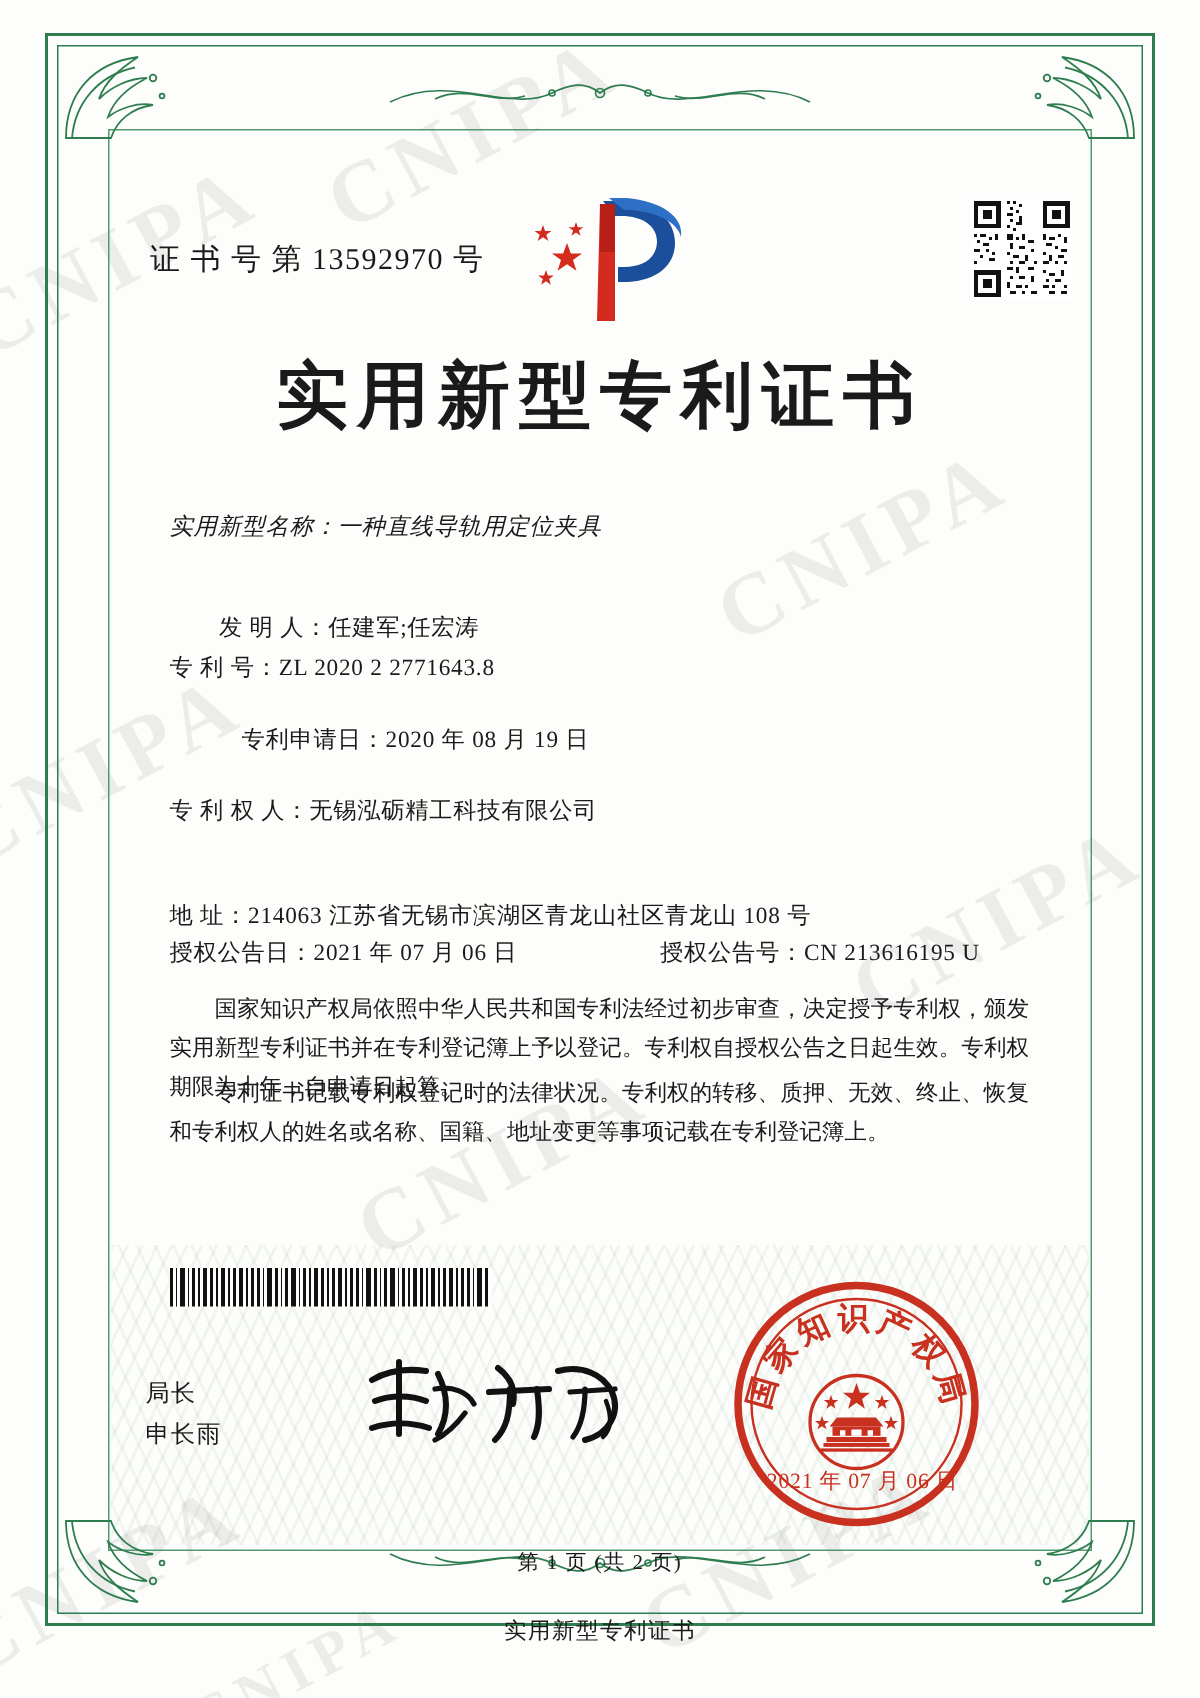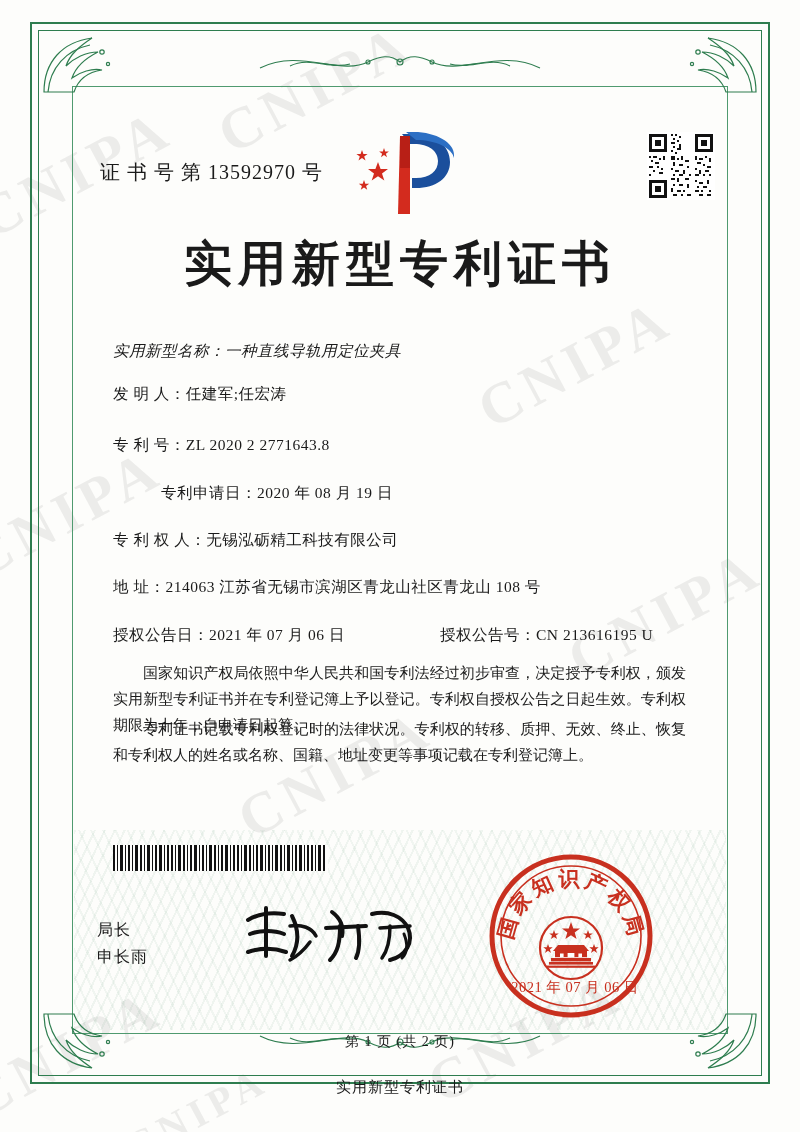--- a/index.html
+++ b/index.html
@@ -137,25 +137,25 @@
     position: absolute;
     left: 113px;
     font-size: 15.5px;
     letter-spacing: 0.5px;
     white-space: nowrap;
   }
   .field .lbl { display:inline-block; }
   .field .val { display:inline-block; }
 
   #f-name   { top: 341px; font-style: italic; }
-  #f-inv    { top: 384px; }
+  #f-inv    { top: 408px; margin-left: 33px; }
   #f-patno  { top: 435px; }
   #f-appdate{ top: 483px; margin-left: 48px; }
   #f-owner  { top: 530px; }
-  #f-addr   { top: 577px; }
+  #f-addr   { top: 600px; }
   #f-grant  { top: 625px; }
   #f-grantno{ top: 625px; left: 440px; }
 
   
   .para {
     position: absolute;
     left: 113px;
     width: 573px;
     font-size: 15px;
     line-height: 26px;

